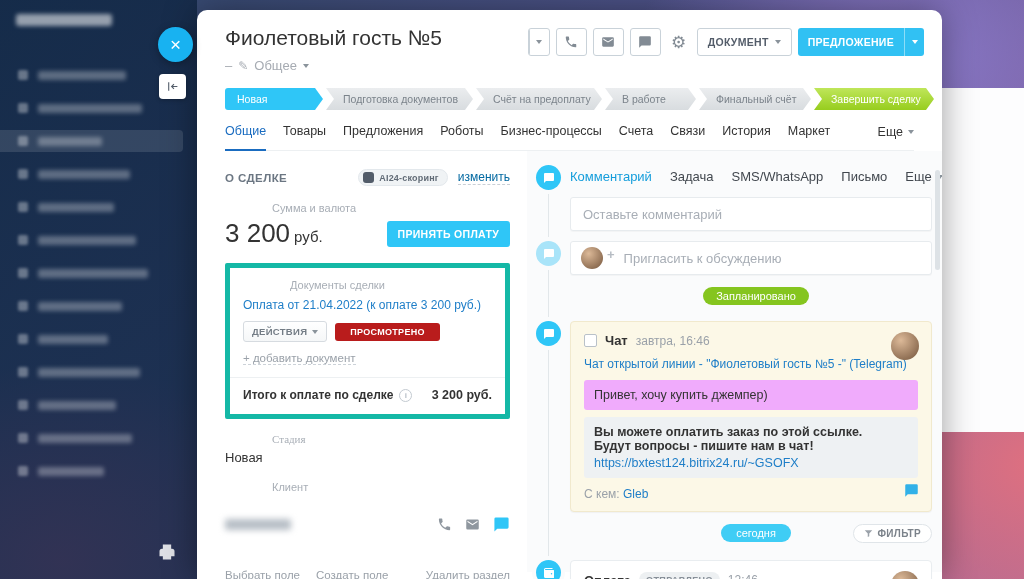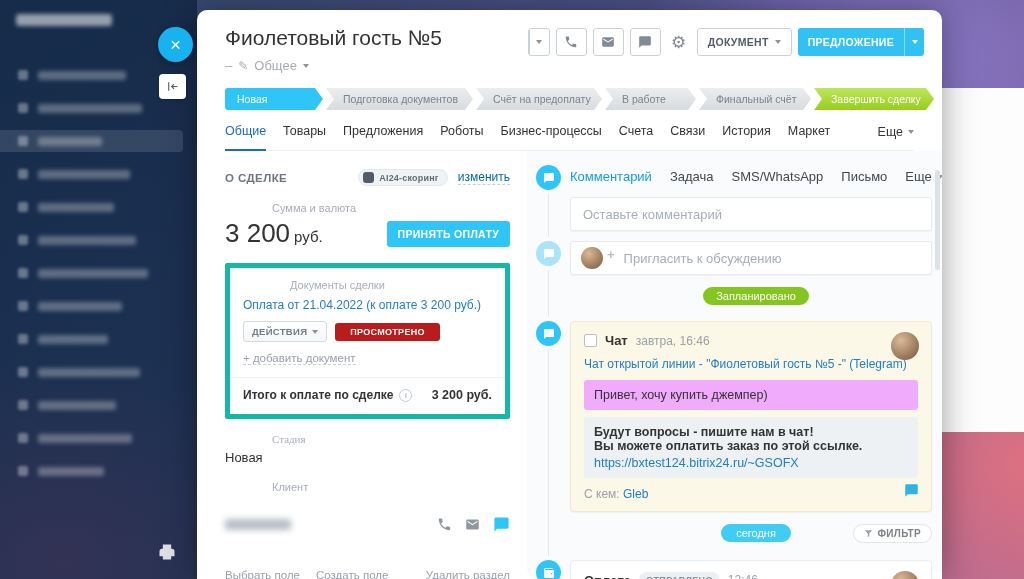--- a/index.html
+++ b/index.html
@@ -463,22 +463,22 @@
           <div class="t-body card yellow">
             <div class="card-head">
               <span class="checkbox"></span>
               <span class="card-title">Чат</span>
               <span class="card-time">завтра, 16:46</span>
             </div>
             <span class="avatar av28 card-avatar"></span>
             <a class="chat-link">Чат открытой линии - "Фиолетовый гость №5 -" (Telegram)</a>
             <div class="bubble-in">Привет, хочу купить джемпер)</div>
             <div class="bubble-out">
+              <span class="bold">Вы можете оплатить заказ по этой ссылке.</span>
               <span class="bold">Будут вопросы - пишите нам в чат!</span>
-              <span class="bold">Вы можете оплатить заказ по этой ссылке.</span>
               <a class="bubble-link">https://bxtest124.bitrix24.ru/~GSOFX</a>
             </div>
             <div class="card-foot">
               <span>С кем:</span>
               <a class="name-link">Gleb</a>
             </div>
             <span class="card-chat-glyph">
               <svg viewBox="0 0 24 24">
                   <path d="M20 2H4a2 2 0 0 0-2 2v18l4-4h14a2 2 0 0 0 2-2V4a2 2 0 0 0-2-2z"></path>
                 </svg>

